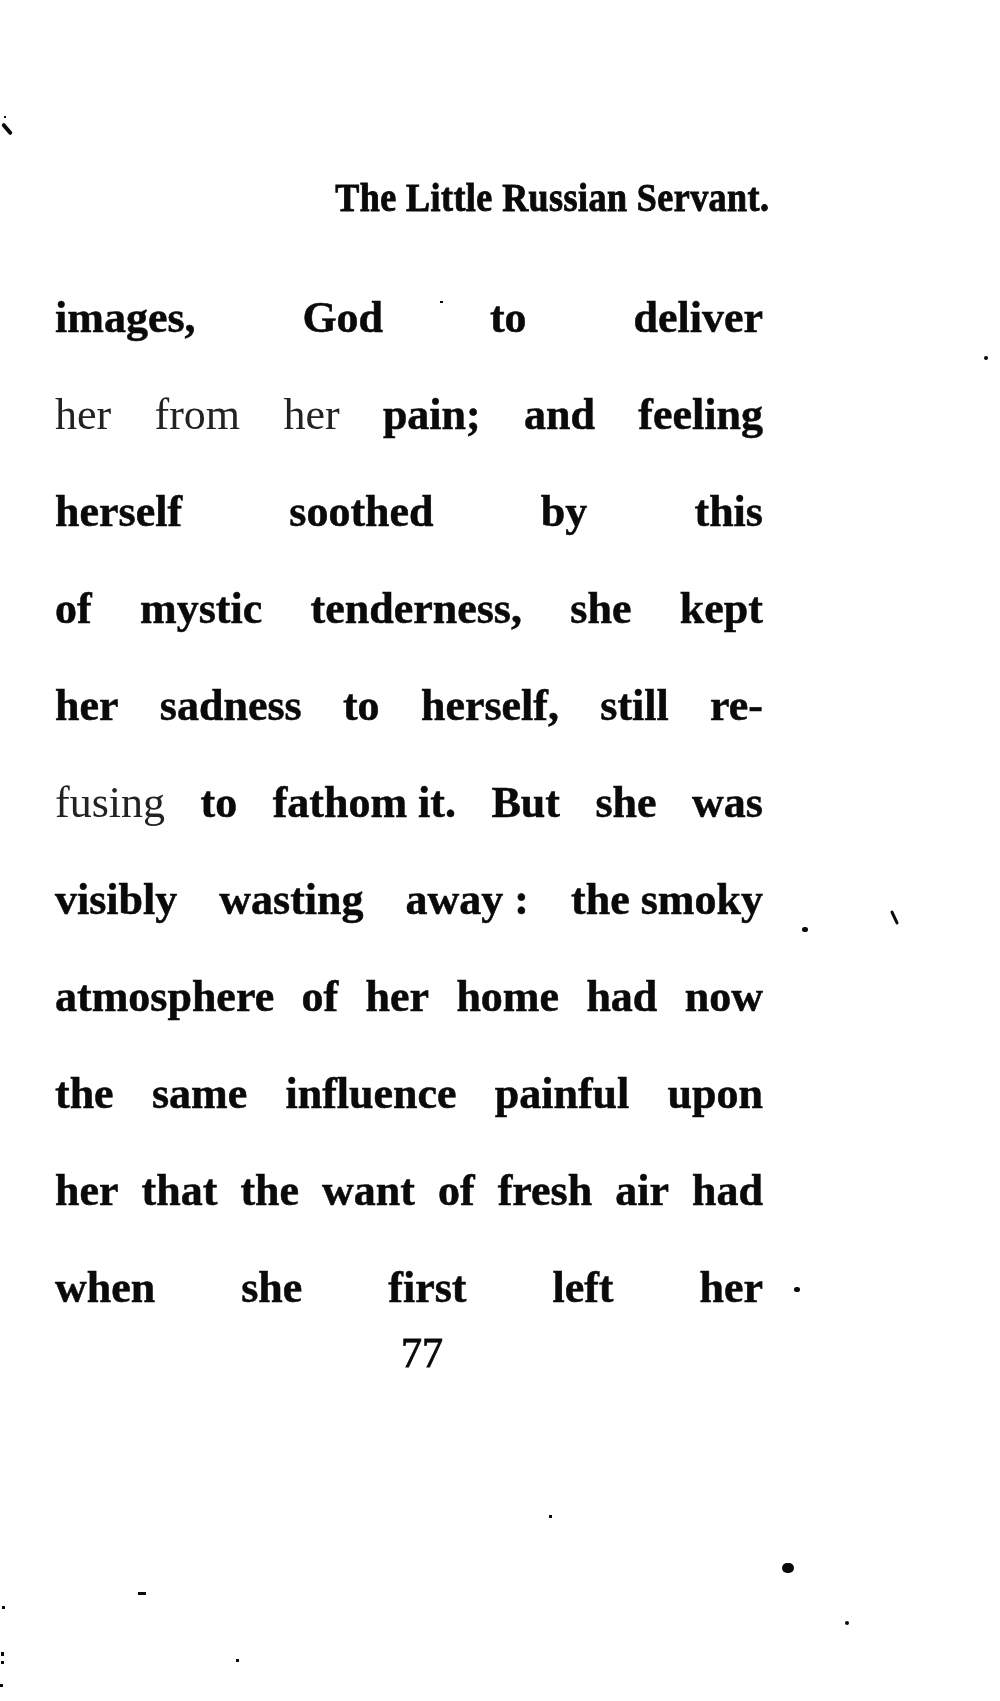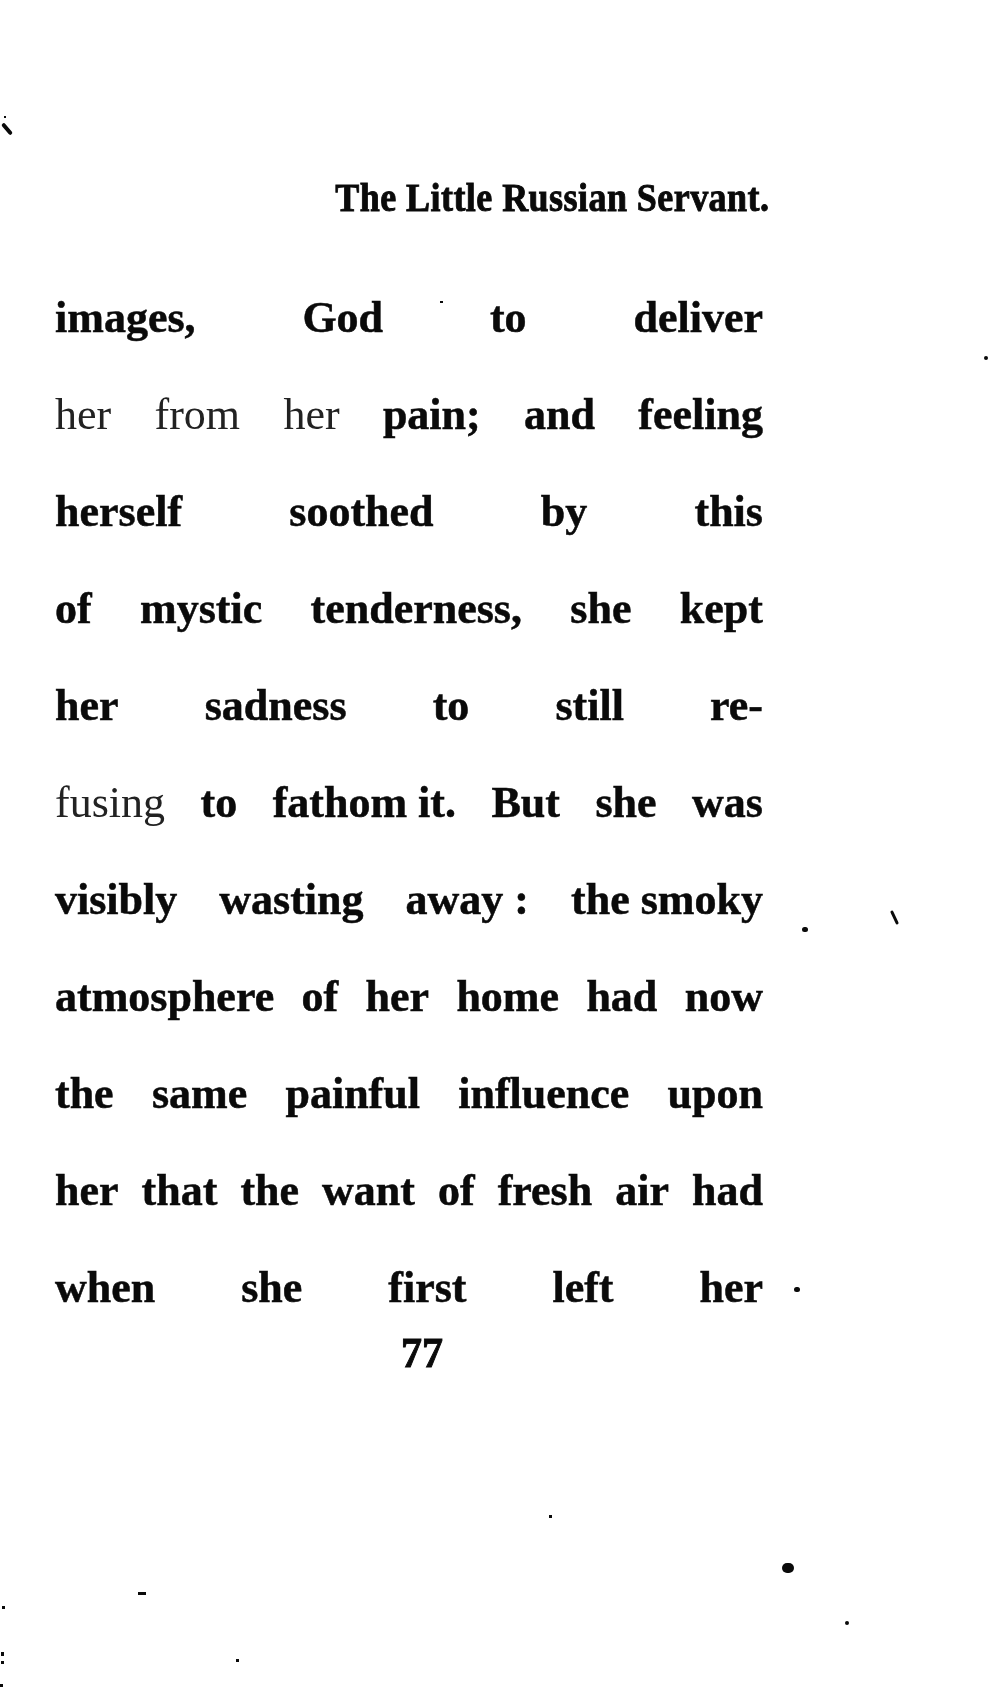--- a/index.html
+++ b/index.html
@@ -37,21 +37,21 @@
   }
   .word{white-space:pre;}
   .word.light{
     font-weight:400;
     -webkit-text-stroke:0;
     color:#222222;
   }
   .page-number{
     position:absolute;
     left:401px;top:1329px;
-    font-size:42px;font-weight:700;
+    font-size:42px;font-weight:400;
     -webkit-text-stroke:0.9px #0a0a0a;
   }
   .speck{
     position:absolute;
     background:#0a0a0a;
   }
 </style>
 </head>
 <body style="background: rgb(255, 255, 255); color: rgb(10, 10, 10);">
 
@@ -83,20 +83,21 @@
         <span class="word">of</span>
         <span class="word">mystic</span>
         <span class="word">tenderness,</span>
         <span class="word">she</span>
         <span class="word">kept</span>
       </div>
       <div class="line">
         <span class="word">her</span>
         <span class="word">sadness</span>
         <span class="word">to</span>
+        <span class="word">herself,</span>
         <span class="word">still</span>
         <span class="word">re-</span>
       </div>
       <div class="line">
         <span class="word light">fusing</span>
         <span class="word">to</span>
         <span class="word">fathom&nbsp;it.</span>
         <span class="word">But</span>
         <span class="word">she</span>
         <span class="word">was</span>
@@ -111,22 +112,22 @@
         <span class="word">atmosphere</span>
         <span class="word">of</span>
         <span class="word">her</span>
         <span class="word">home</span>
         <span class="word">had</span>
         <span class="word">now</span>
       </div>
       <div class="line">
         <span class="word">the</span>
         <span class="word">same</span>
+        <span class="word">influence</span>
         <span class="word">painful</span>
-        <span class="word">influence</span>
         <span class="word">upon</span>
       </div>
       <div class="line">
         <span class="word">her</span>
         <span class="word">that</span>
         <span class="word">the</span>
         <span class="word">want</span>
         <span class="word">of</span>
         <span class="word">fresh</span>
         <span class="word">air</span>

